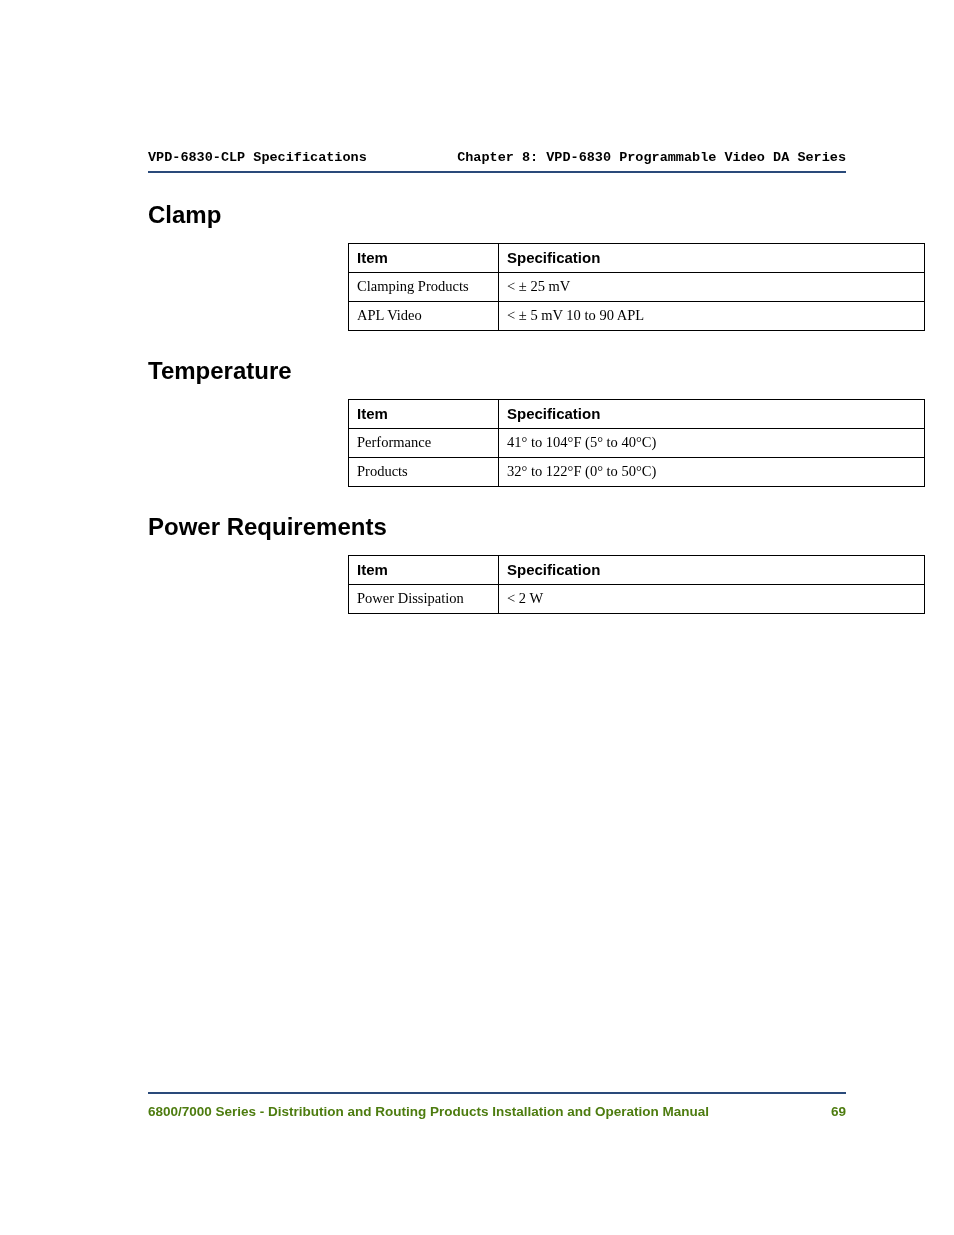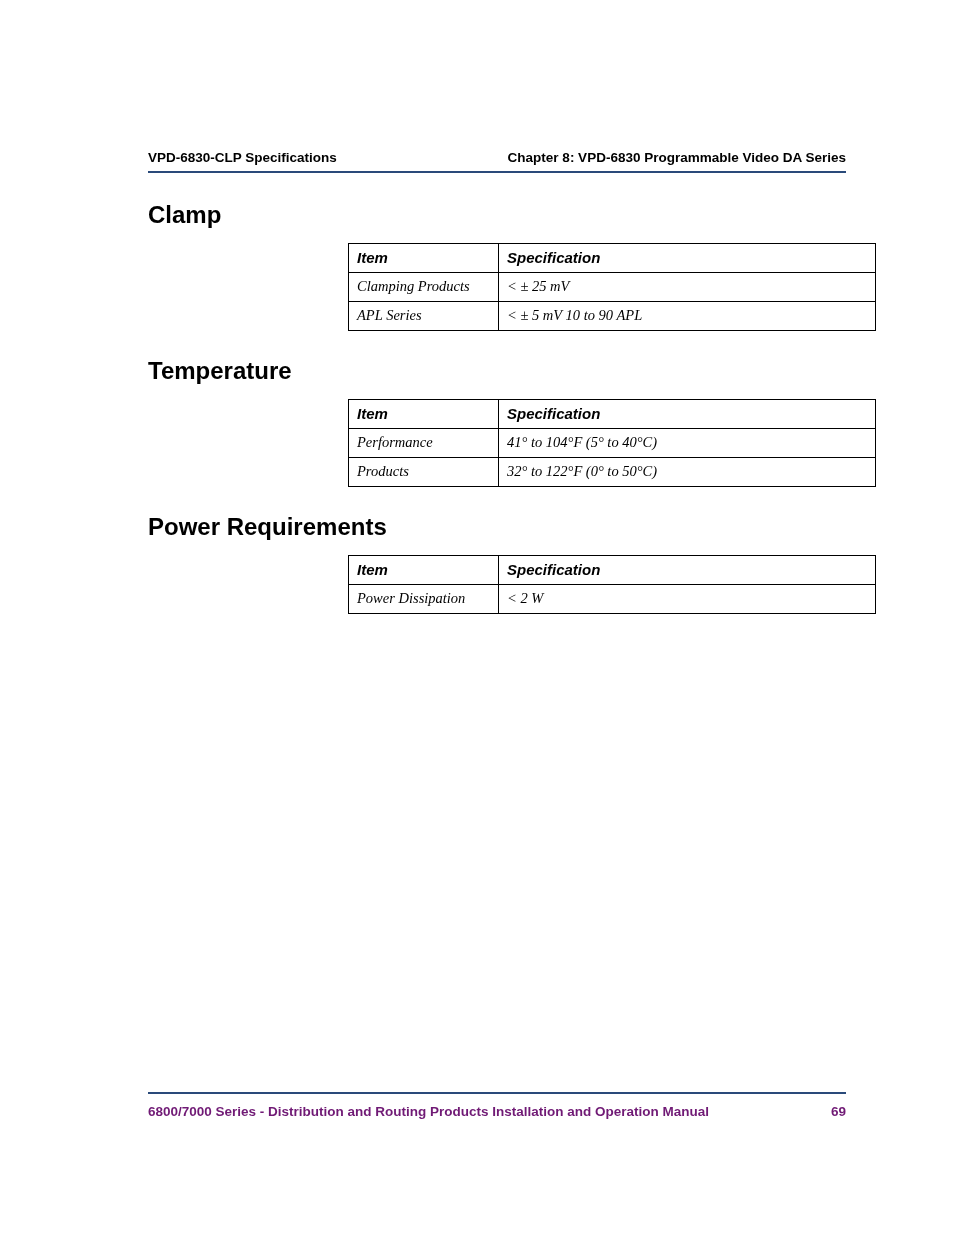--- a/index.html
+++ b/index.html
@@ -7,42 +7,41 @@
   body {
     font-family: "Times New Roman", Times, serif;
     color: #000;
     position: relative;
     padding: 150px 108px 0 148px;
   }
   .hdr {
     display: flex;
     justify-content: space-between;
     align-items: flex-end;
-    font-family: Liberation Sans, sans-serif;
+    font-family: Liberation Mono, monospace;
     font-weight: 700;
     font-size: 13.5px;
     color: #000;
     padding-bottom: 6px;
     border-bottom: 2px solid #2a4a7a;
     margin-bottom: 28px;
   }
   .section { margin-bottom: 26px; }
   .section h2 {
     font-family: "Trebuchet MS", "Segoe UI", Arial, sans-serif;
     font-weight: 700;
     font-size: 24px;
     color: #000;
     margin-bottom: 14px;
   }
   table.spec {
     border-collapse: collapse;
-    width: 528px;
+    width: 577px;
     margin-left: 200px;
     font-size: 14.5px;
-    font-style: italic;
   }
   table.spec th, table.spec td {
     border: 1px solid #000;
     padding: 5px 8px 6px 8px;
     text-align: left;
     vertical-align: top;
     font-weight: 400;
   }
   table.spec th {
     font-family: "Trebuchet MS", "Segoe UI", Arial, sans-serif;
@@ -57,21 +56,21 @@
     right: 108px;
     bottom: 116px;
     border-top: 2px solid #2a4a7a;
     padding-top: 10px;
     display: flex;
     justify-content: space-between;
     align-items: flex-start;
     font-family: "Trebuchet MS", "Segoe UI", Arial, sans-serif;
     font-weight: 700;
     font-size: 13.5px;
-    color: #701a75;
+    color: #4d7c0f;
   }
 </style>
 </head>
 <body>
 
 <div class="hdr">
   <span>VPD-6830-CLP Specifications</span>
   <span>Chapter 8: VPD-6830 Programmable Video DA Series</span>
 </div>
 
@@ -87,21 +86,21 @@
         <th>Item</th>
         <th>Specification</th>
       </tr>
     </thead>
     <tbody>
       <tr>
         <td>Clamping Products</td>
         <td>&lt; ± 25 mV</td>
       </tr>
       <tr>
-        <td>APL Series</td>
+        <td>APL Video</td>
         <td>&lt; ± 5 mV 10 to 90 APL</td>
       </tr>
     </tbody>
   </table>
 </div>
 
 <div class="section">
   <h2>Temperature</h2>
   <table class="spec">
     <colgroup>

